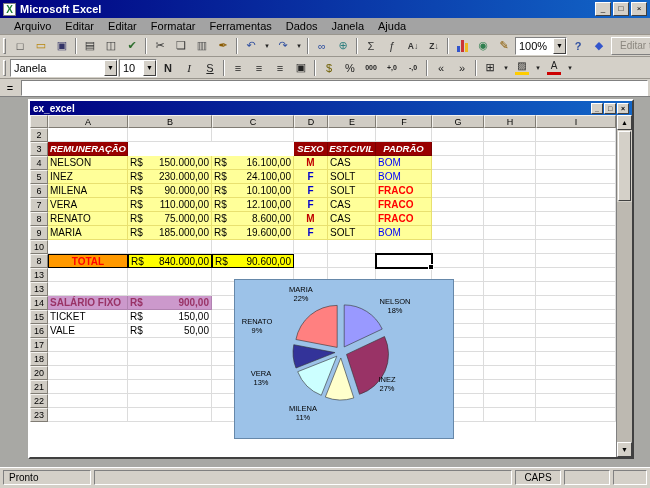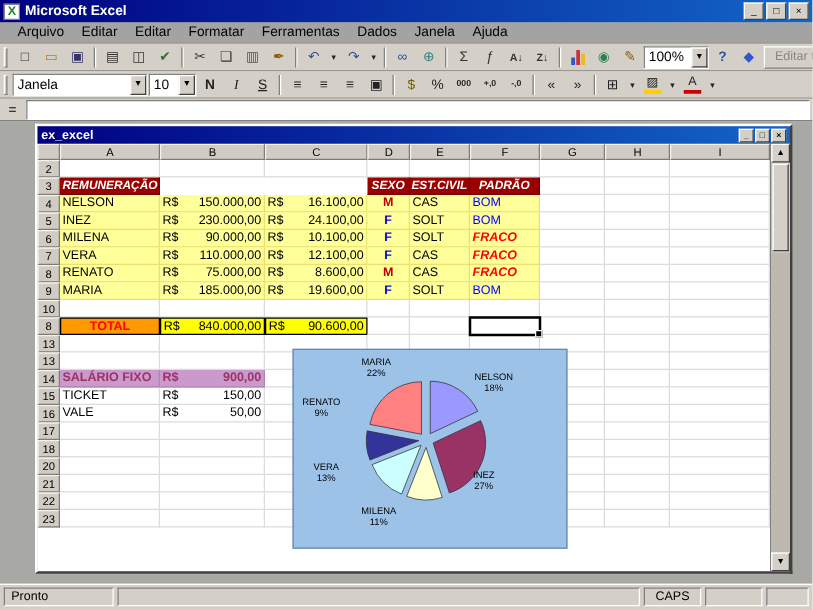--- a/index.html
+++ b/index.html
@@ -48,21 +48,21 @@
 .grow{display:flex;height:14px}
 .rnum{width:18px;flex:none;background:#D0CCC4;border:1px solid;border-color:#F4F2EE #807C74 #807C74 #F4F2EE;font-size:9px;display:flex;align-items:center;justify-content:center}
 .cell{flex:none;border-right:1px solid #DCDCDC;border-bottom:1px solid #DCDCDC;font-size:10px;display:flex;align-items:center;padding:0 2px;overflow:hidden;white-space:nowrap}
 .cell.has-cur{justify-content:space-between}
 .c-hdr{background:#990000;color:#FFF;font-weight:bold;font-style:italic;font-size:9.5px;border-right-color:#7A0000;border-bottom-color:#7A0000}
 .c-left{justify-content:flex-start}.c-center{justify-content:center}.c-right{justify-content:flex-end}
 .c-yel{background:#FFFF99;border-right-color:#E8E070;border-bottom-color:#E8E070}
 .c-sexM{color:#C00000;font-weight:bold;justify-content:center}
 .c-sexF{color:#0000CC;font-weight:bold;justify-content:center}
 .c-bom{color:#0000FF}
-.c-fraco{color:#FF0000;font-weight:bold;font-style:italic}
+.c-fraco{color:#FF0000;font-weight:bold;}
 .c-total{background:#FF9900;color:#FF0000;font-weight:bold;justify-content:center;border:1px solid #000}
 .c-tval{background:#FFFF00;border:1px solid #000}
 .c-plum{background:#CC99CC;border-right-color:#B183B1;border-bottom-color:#B183B1}
 .c-plumlbl{color:#993366;font-weight:bold}
 .c-pval{color:#993366;font-weight:bold}
 #selection{position:absolute;border:2px solid #000;pointer-events:none}
 #selection::after{content:"";position:absolute;right:-3px;bottom:-3px;width:4px;height:4px;background:#000;border:1px solid #FFF}
 #chartbox{position:absolute;background:#9CC2E8;border:1px solid #6688AA}
 #vscroll{width:16px;background:#D4D0C8;border-left:1px solid #808080;display:flex;flex-direction:column;flex:none}
 .sbtn{width:100%;height:15px;background:#D4D0C8;border:1px solid;border-color:#FFF #404040 #404040 #FFF;font-size:7px;display:flex;align-items:center;justify-content:center;flex:none}

